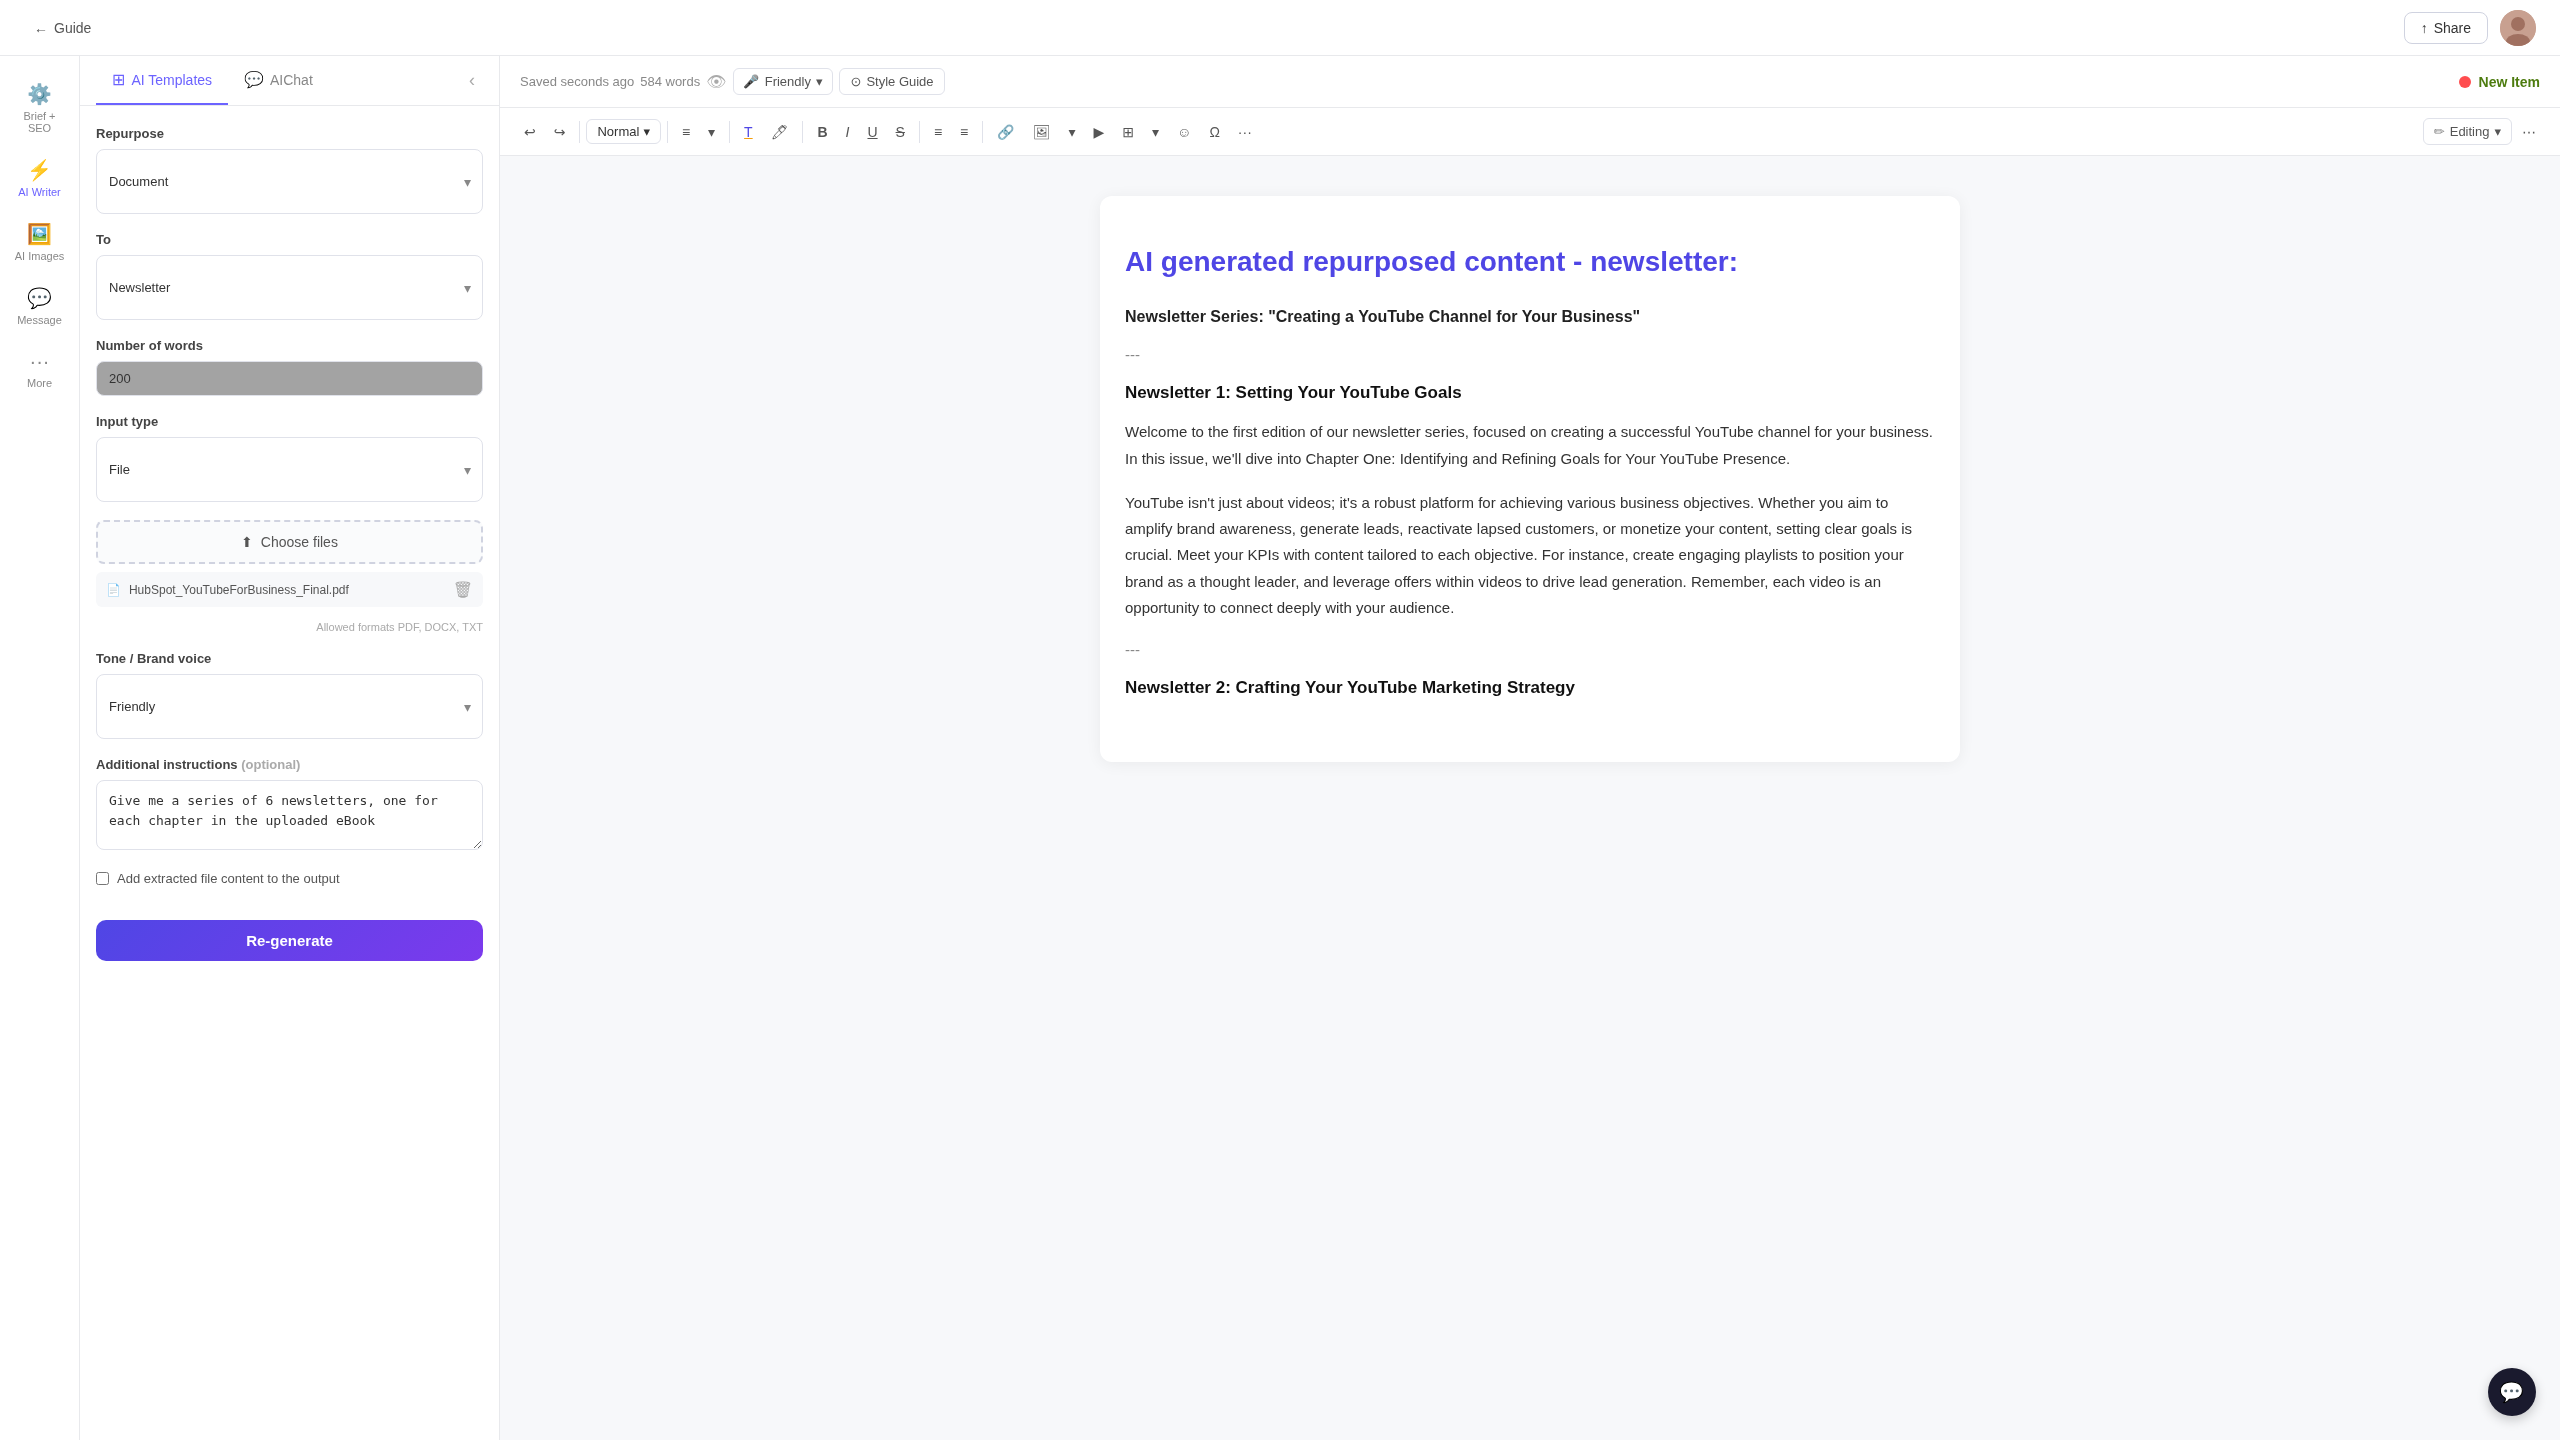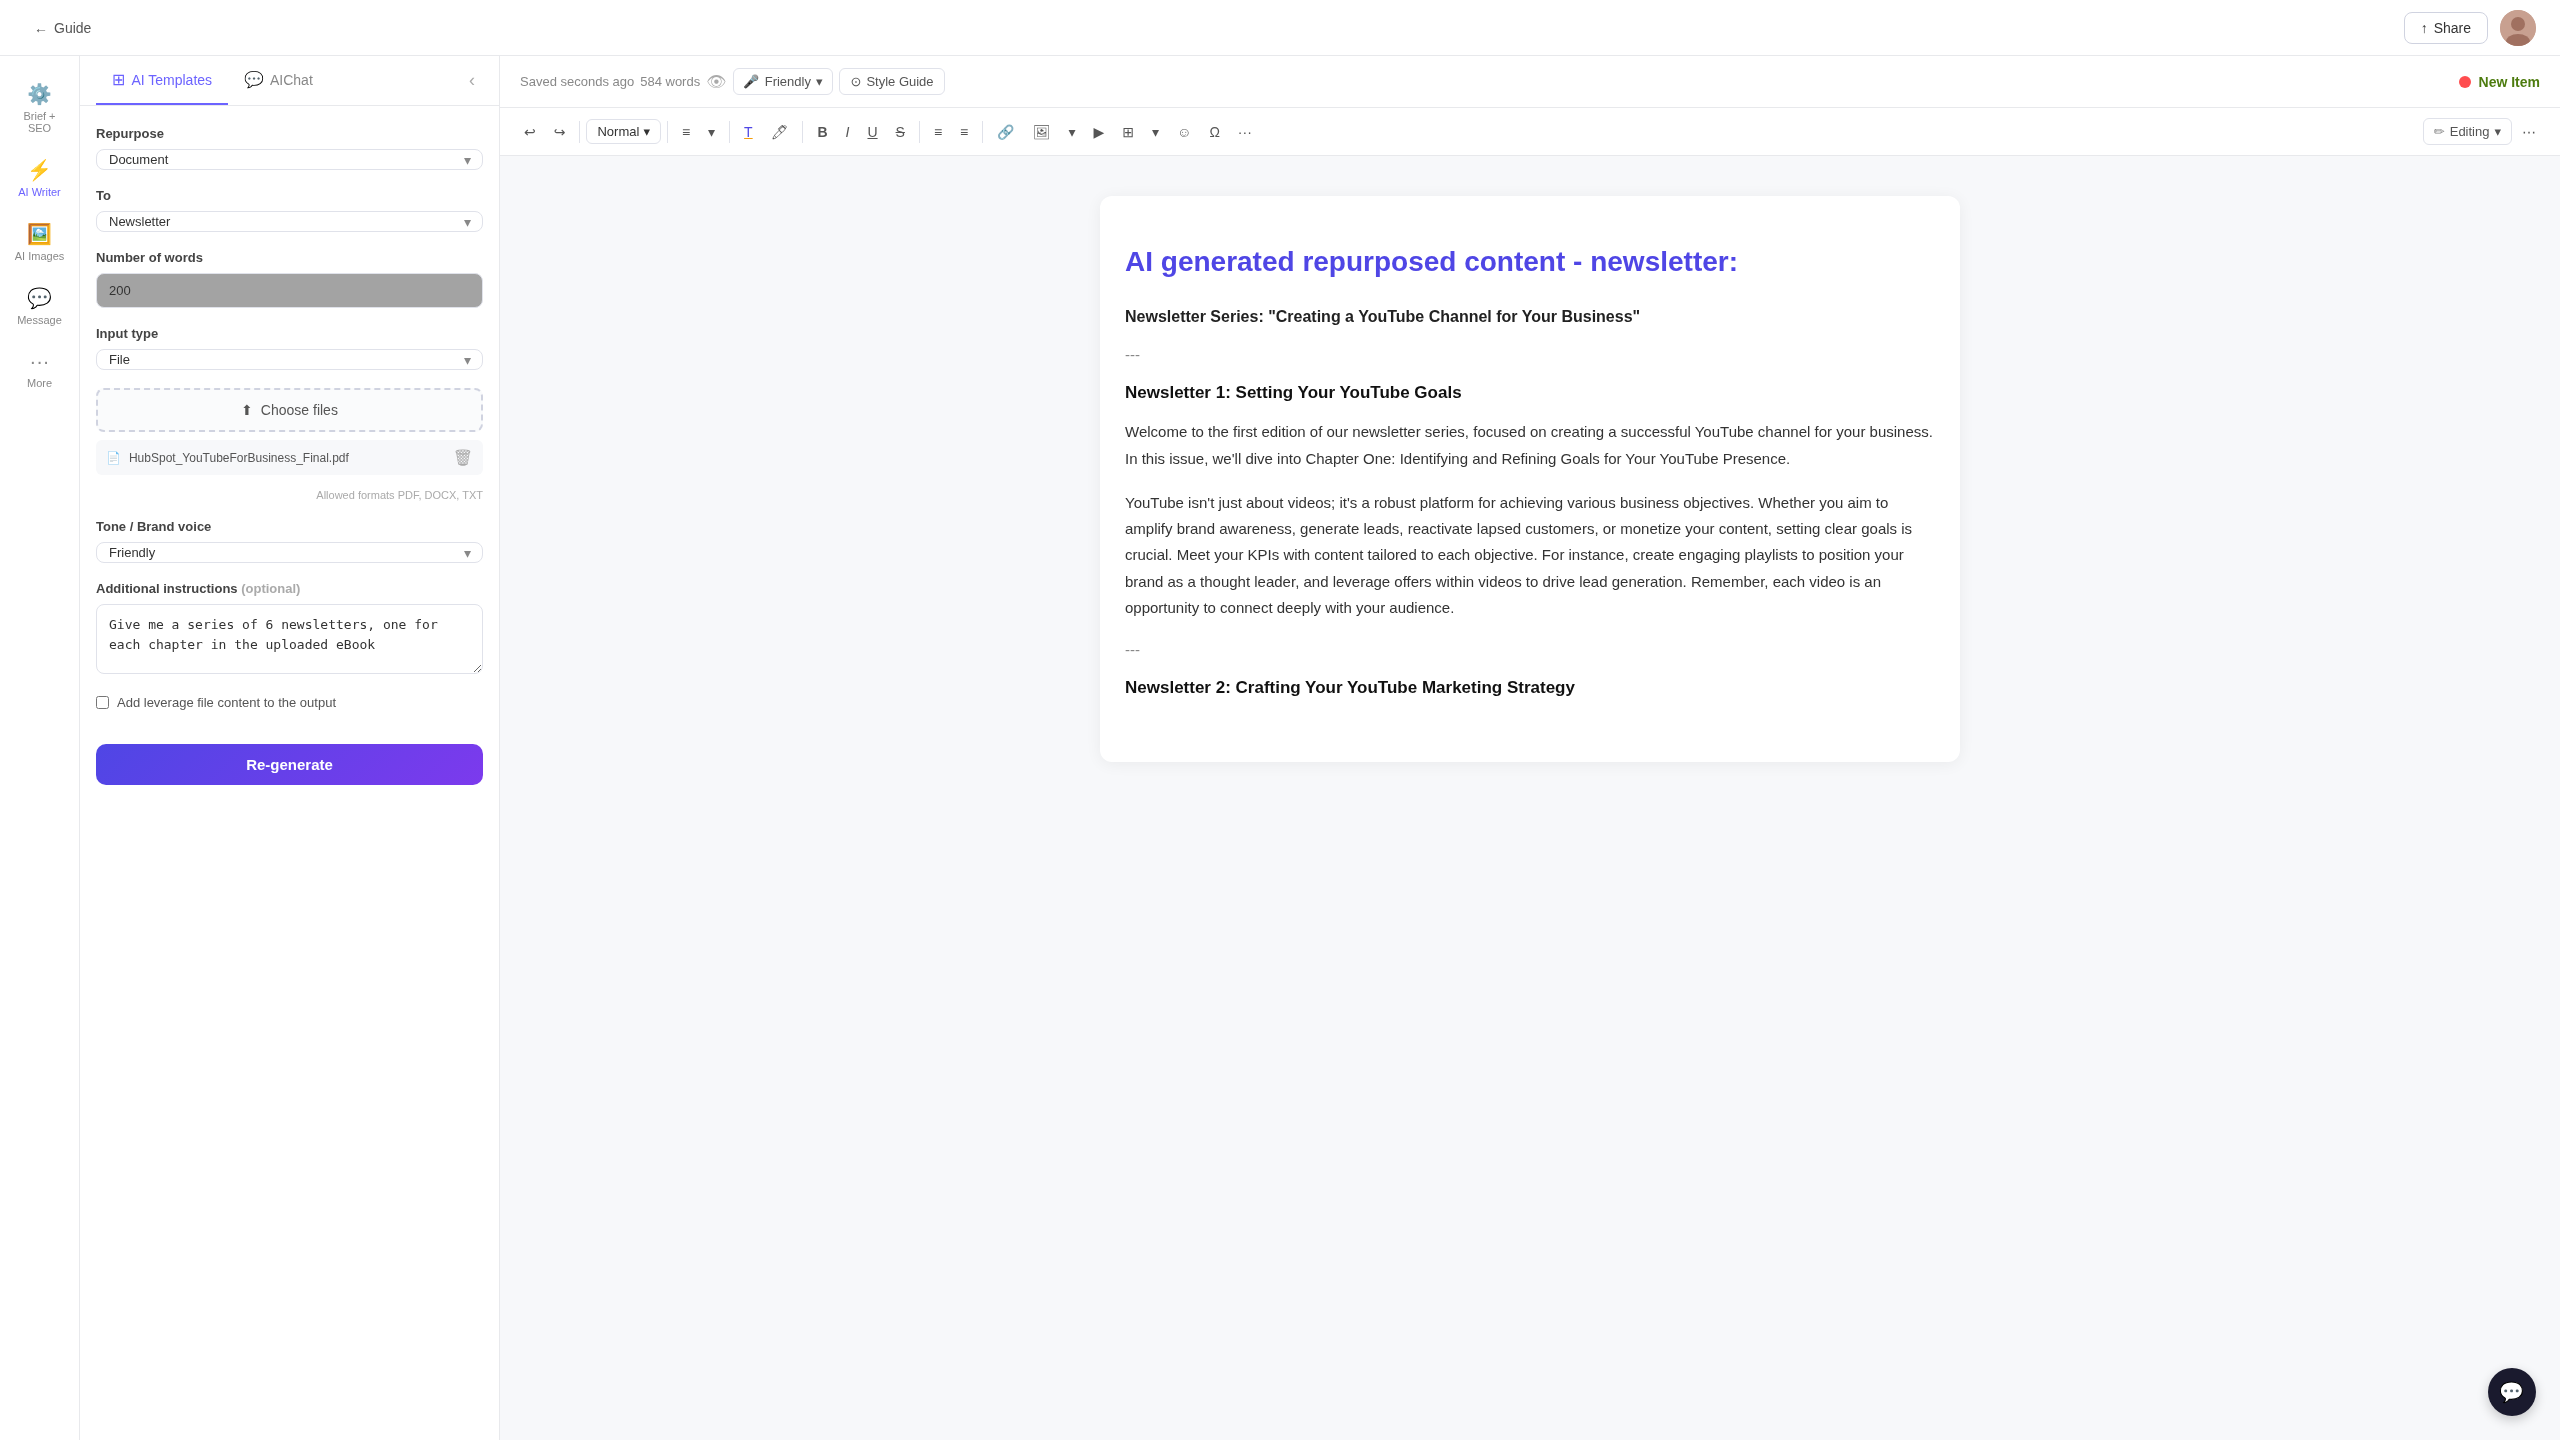--- a/index.html
+++ b/index.html
@@ -26,21 +26,21 @@
     .panel-sidebar { width: 420px; background: #fff; border-right: 1px solid #e8e9ec; display: flex; flex-direction: column; overflow: hidden; }
     .panel-tabs { display: flex; align-items: center; padding: 0 16px; border-bottom: 1px solid #e8e9ec; gap: 0; }
     .panel-tab { display: flex; align-items: center; gap: 6px; padding: 14px 16px; font-size: 14px; font-weight: 500; cursor: pointer; color: #888; border-bottom: 2px solid transparent; }
     .panel-tab.active { color: #6c63ff; border-bottom-color: #6c63ff; }
     .panel-tab .tab-icon { font-size: 16px; }
     .collapse-btn { margin-left: auto; cursor: pointer; color: #aaa; font-size: 18px; padding: 8px; }
 
     .panel-content { flex: 1; overflow-y: auto; padding: 20px 16px; }
     .form-group { margin-bottom: 18px; }
     .form-label { font-size: 13px; font-weight: 600; color: #444; margin-bottom: 8px; display: block; }
-    .form-select { width: 100%; padding: 2px 12px; border: 1.5px solid #e0e2ea; border-radius: 8px; font-size: 13px; color: #333; background: #fff; appearance: none; cursor: pointer; display: flex; align-items: center; justify-content: space-between; position: relative; }
+    .form-select { width: 100%; padding: 24px 12px; border: 1.5px solid #e0e2ea; border-radius: 8px; font-size: 13px; color: #333; background: #fff; appearance: none; cursor: pointer; display: flex; align-items: center; justify-content: space-between; position: relative; }
     .select-wrapper { position: relative; }
     .select-wrapper::after { content: '▾'; position: absolute; right: 12px; top: 50%; transform: translateY(-50%); color: #888; pointer-events: none; }
     .form-input { width: 100%; padding: 9px 12px; border: 1.5px solid #e0e2ea; border-radius: 8px; font-size: 13px; color: #333; background: #a3a3a3; }
     .choose-files-btn { width: 100%; padding: 12px; border: 2px dashed #d0d3e0; border-radius: 8px; background: #fafbfc; color: #555; font-size: 14px; cursor: pointer; display: flex; align-items: center; justify-content: center; gap: 8px; }
     .file-item { display: flex; align-items: center; gap: 8px; padding: 8px 10px; background: #f7f8fa; border-radius: 6px; margin-top: 8px; font-size: 12px; color: #555; }
     .file-item .file-icon { color: #888; }
     .file-item .file-name { flex: 1; }
     .file-item .delete-icon { cursor: pointer; color: #aaa; font-size: 16px; }
     .allowed-formats { font-size: 11px; color: #aaa; margin-top: 14px; text-align: right; }
     .textarea-input { width: 100%; padding: 10px 12px; border: 1.5px solid #e0e2ea; border-radius: 8px; font-size: 13px; color: #333; background: #fff; resize: vertical; min-height: 70px; line-height: 1.5; }
@@ -216,21 +216,21 @@
           <span>Additional instructions</span>
           <span style="font-weight:700; color:#aaa; margin-left:0;">(optional)</span>
         </label>
         <textarea class="textarea-input" style="">Give me a series of 6 newsletters, one for each chapter in the uploaded eBook</textarea>
       </div>
 
       
       <div class="form-group">
         <label class="checkbox-row">
           <input type="checkbox" style="">
-          <span>Add leverage file content to the output</span>
+          <span>Add extracted file content to the output</span>
         </label>
       </div>
 
       
       <button class="regen-btn">Re-generate</button>
 
     </div>
   </div>
 
   <div class="editor-area">

